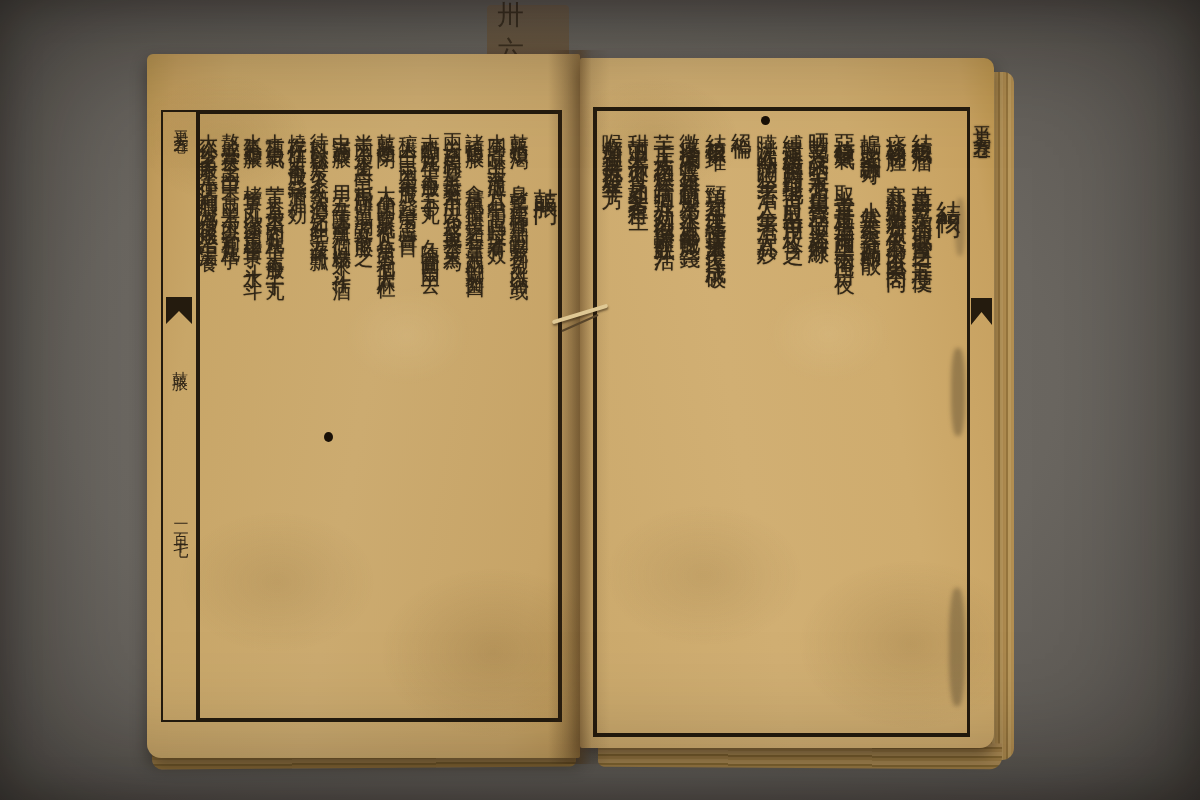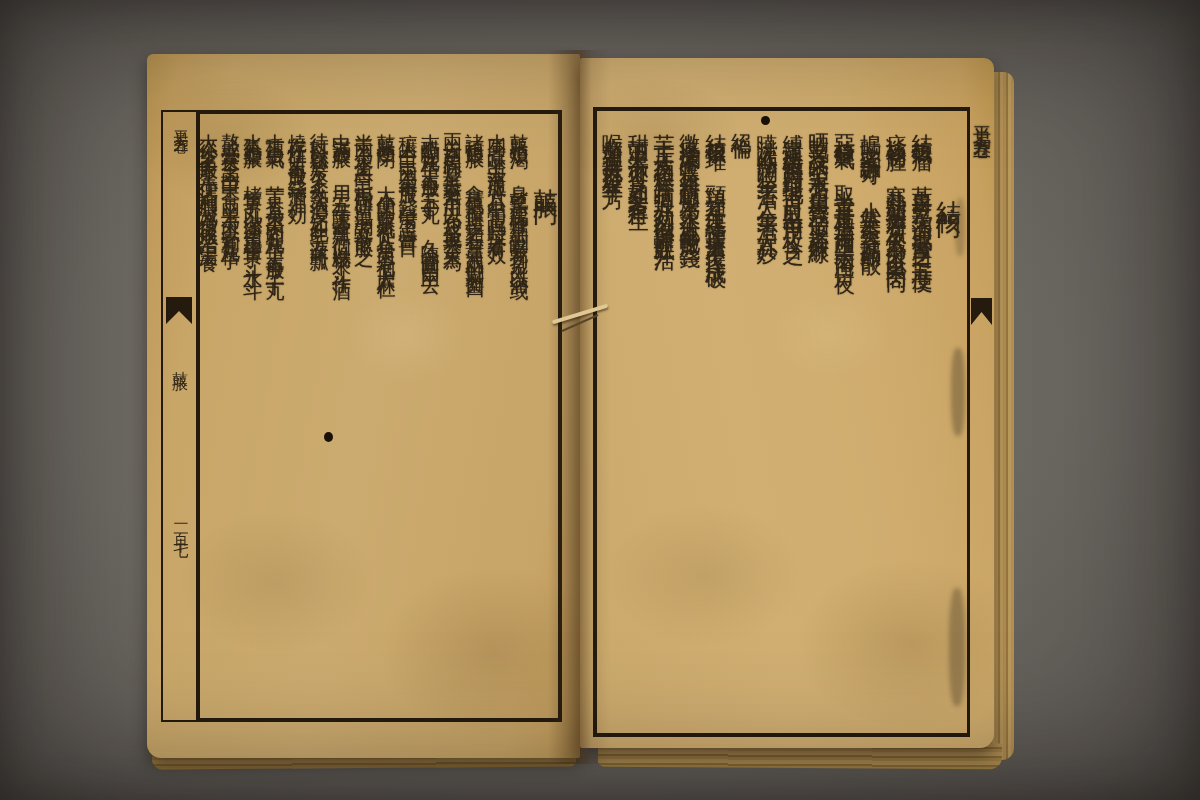--- a/index.html
+++ b/index.html
@@ -70,20 +70,23 @@
   .sm2{left:949px;top:588px;width:16px;height:118px;background:rgba(54,43,27,.32);}
   .sm3{left:955px;top:198px;width:10px;height:58px;background:rgba(60,48,30,.25);}
   .vignette{position:absolute;inset:0;z-index:9;pointer-events:none;
     box-shadow:inset 0 0 140px rgba(10,8,5,.55),inset 0 0 40px rgba(10,8,5,.25);}
 </style>
 </head>
 <body>
 
 <div class="stage">
 
+  <div class="tab">
+    <span>卅六</span>
+  </div>
 
   <div class="stack stack-right"></div>
   <div class="stack stack-bottom-right"></div>
   <div class="stack stack-bottom-left"></div>
 
   <div class="page page-left">
     <div class="mottle"></div>
 
     <div class="banxin banxin-left">
       <div class="bx-text bx-title-l">平易方卷二</div>

